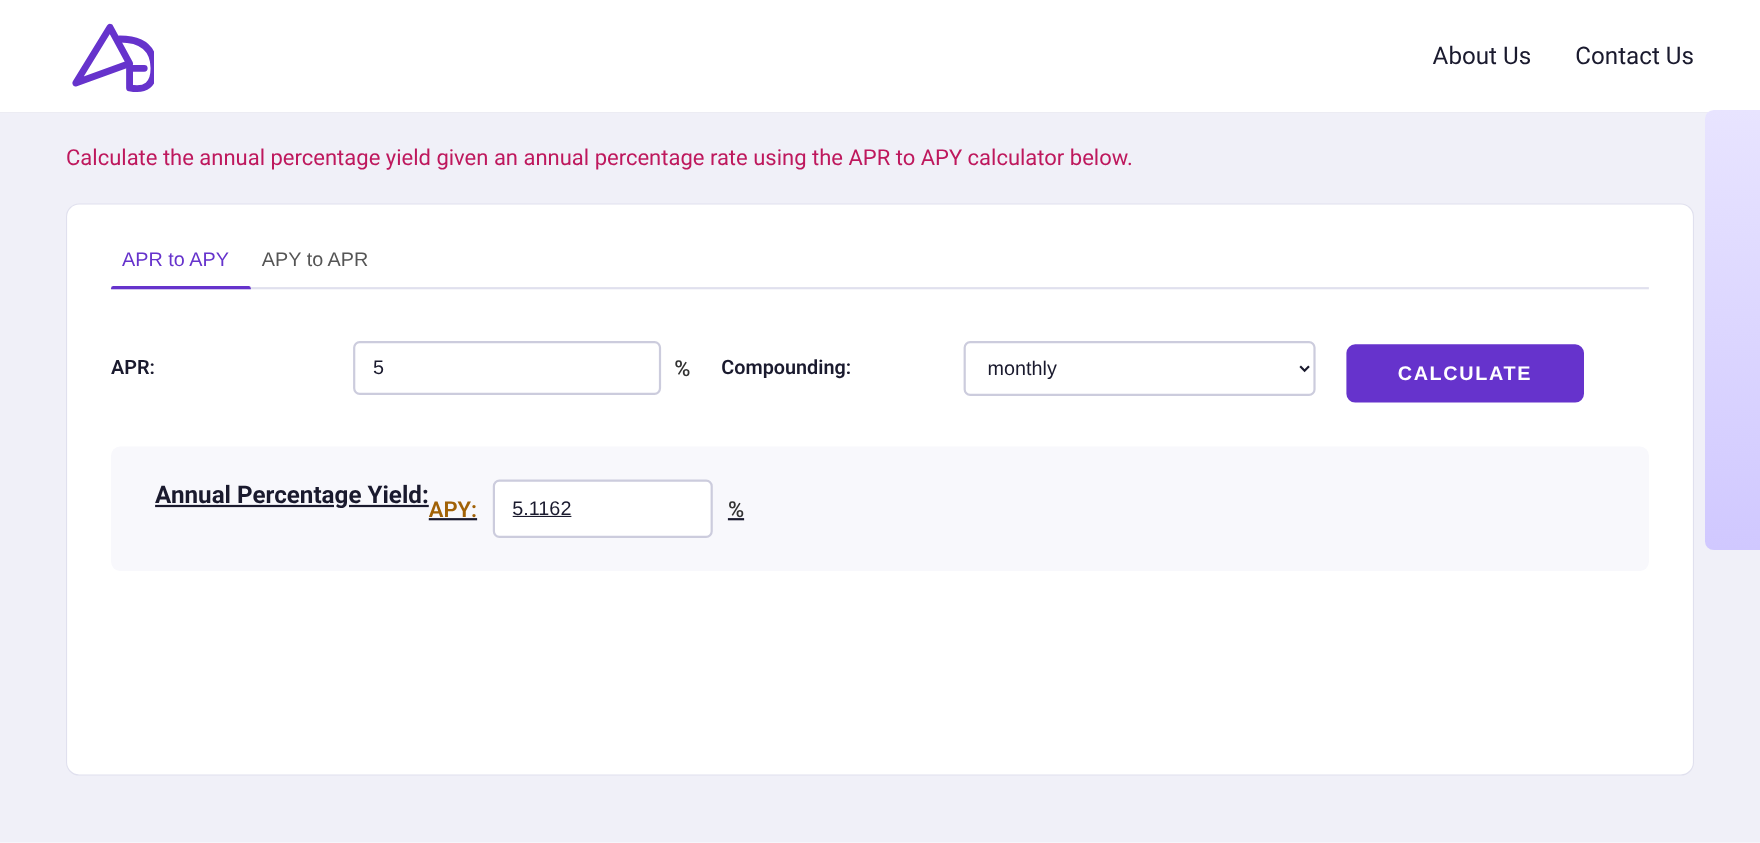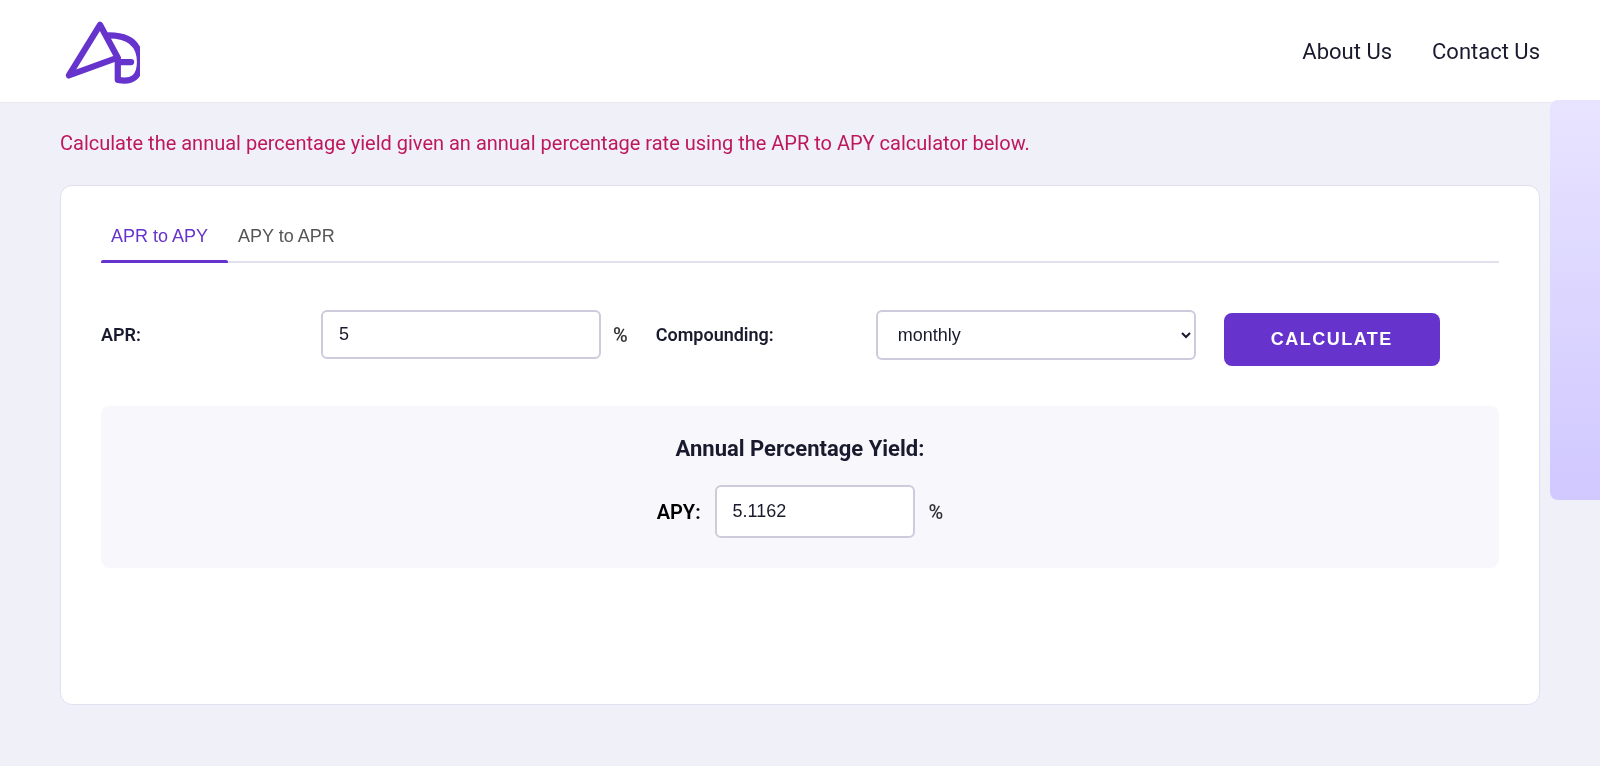--- a/index.html
+++ b/index.html
@@ -162,41 +162,42 @@
       cursor: pointer;
       width: 216px;
     }
 
     .result-section {
       margin-top: 40px;
       background-color: #f8f8fc;
       border-radius: 8px;
       padding: 30px 40px;
       display: flex;
-      flex-direction: column;
-      align-items: center;
+      flex-direction: row;
+      align-items: center;
+      text-decoration: underline;
     }
 
     .result-title {
       font-size: 22px;
       font-weight: 700;
       color: #1a1a2e;
       margin-bottom: 24px;
     }
 
     .result-row {
       display: flex;
       align-items: center;
       gap: 14px;
     }
 
     .result-label {
       font-size: 20px;
       font-weight: 600;
-      color: #000000;
+      color: #a16207;
     }
 
     .result-input {
       width: 200px;
       padding: 14px 16px;
       font-size: 18px;
       border: 2px solid #ccccdd;
       border-radius: 6px;
       background-color: #ffffff;
       color: #1a1a2e;

